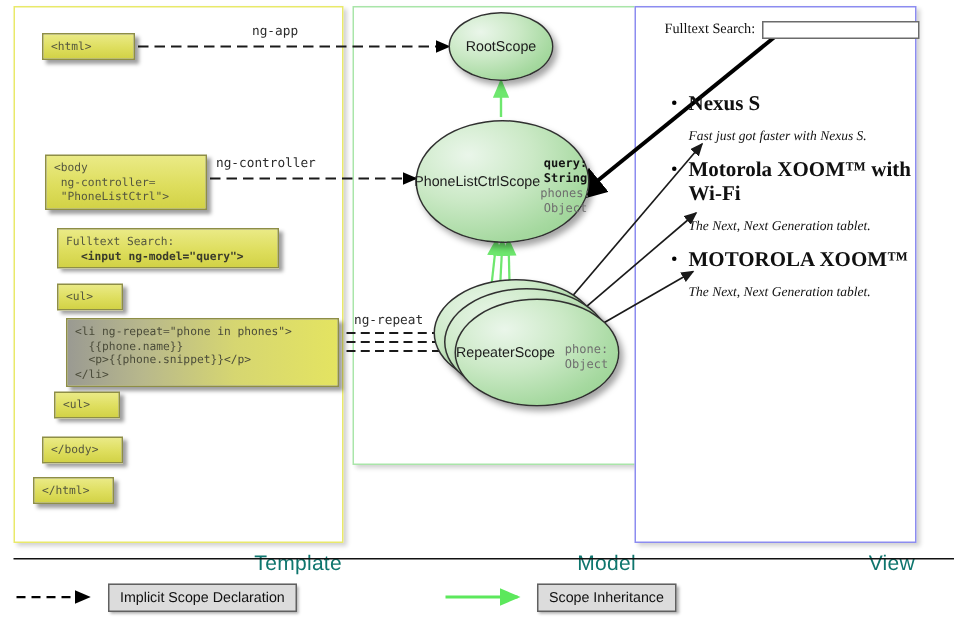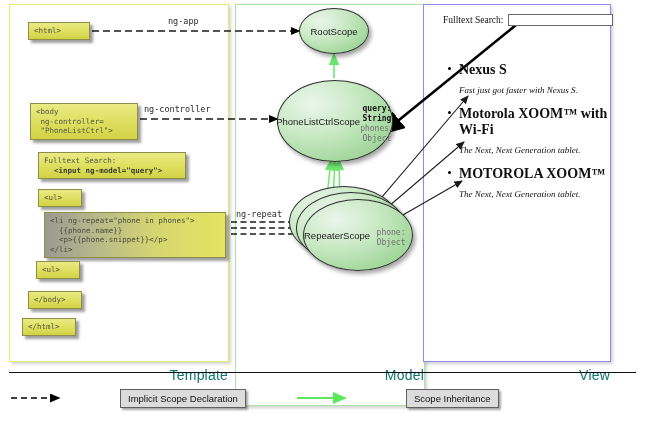--- a/index.html
+++ b/index.html
@@ -2,21 +2,21 @@
 <html><head>
 <meta charset="utf-8">
 <style>
   html,body{margin:0;padding:0;background:#ffffff;}
   body{font-family:"Liberation Sans",sans-serif;}
   #stage{position:relative;width:645px;height:425px;overflow:hidden;background:#fff;}
 
   
   .column{position:absolute;background:#ffffff;box-sizing:border-box;}
   .col-template{left:9px;top:4px;width:220px;height:358px;border:1.5px solid #e9e96a;box-shadow:2px 2px 3px rgba(0,0,0,.18);}
-  .col-model{left:235px;top:4px;width:190px;height:402px;border:1.5px solid #a9e5a9;box-shadow:2px 2px 3px rgba(0,0,0,.18);}
+  .col-model{left:235px;top:4px;width:190px;height:306px;border:1.5px solid #a9e5a9;box-shadow:2px 2px 3px rgba(0,0,0,.18);}
   .col-view{left:423px;top:4px;width:188px;height:358px;border:1.5px solid #8c8cf0;box-shadow:2px 2px 3px rgba(0,0,0,.18);}
 
   .col-label{position:absolute;width:100%;text-align:right;font-size:14px;color:#0f766e;top:330px;letter-spacing:.2px;margin-top:32px;}
 
   
   #wires{position:absolute;left:0;top:0;width:645px;height:425px;pointer-events:none;}
 
   
   .codebox{position:absolute;box-sizing:border-box;
      border:1px solid #8e8e46;
@@ -55,21 +55,21 @@
   .li-head::before{content:"";position:absolute;left:5px;top:5px;width:3px;height:3px;border-radius:50%;background:#000;}
   .li-sub{font-size:9px;padding-left:16px;margin-top:7px;margin-bottom:11px;font-style:italic;}
 
   
   .wlabel{position:absolute;font-family:"DejaVu Sans Mono","Liberation Mono",monospace;
      font-size:8.5px;color:#2b2b2b;white-space:nowrap;}
 
   
   .legend-rule{position:absolute;left:9px;top:372px;width:627px;height:0;border-top:1.6px solid #111;}
   .legend{position:absolute;left:9px;top:385px;width:627px;height:26px;}
-  .lg-item{position:absolute;display:flex;align-items:center;height:26px;gap:48px;}
+  .lg-item{position:absolute;display:flex;align-items:center;height:26px;}
   .lg-box{box-sizing:border-box;border:1px solid #606060;background:#dcdcdc;
      box-shadow:1.5px 1.5px 2px rgba(0,0,0,.35);
      font-size:9.5px;color:#111;padding:3px 7px;white-space:nowrap;}
   .lg-art{width:58px;height:22px;margin-right:5px;}
 </style>
 </head>
 <body>
 
 <div id="stage">
 

